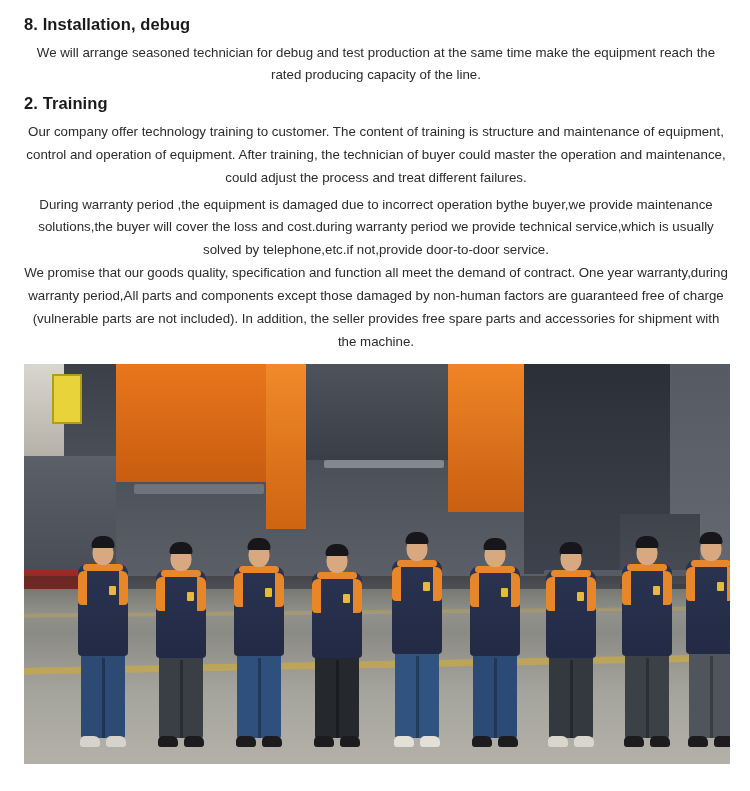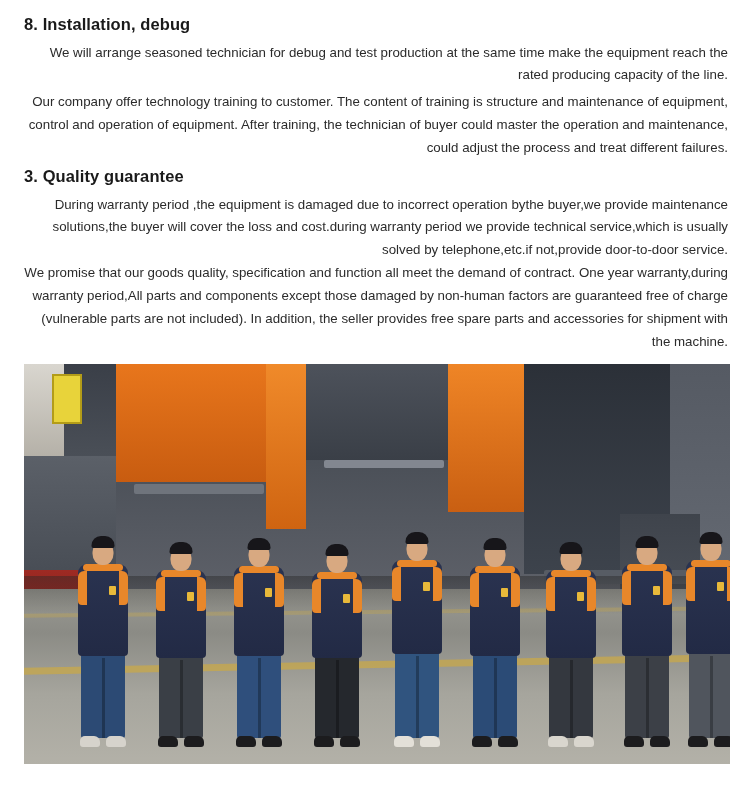--- a/index.html
+++ b/index.html
@@ -30,21 +30,21 @@
     letter-spacing: 0.1px;
   }
   .section {
     margin-bottom: 4px;
   }
   .section-body {
     font-size: 13.3px;
     line-height: 1.72;
     color: #2b2b2b;
     margin: 0;
-    text-align: right;
+    text-align: center;
   }
   .section + .section h2.section-title {
     margin-top: 6px;
   }
   .photo-wrap {
     margin-top: 10px;
     width: 706px;
     height: 400px;
     position: relative;
     overflow: hidden;
@@ -217,25 +217,25 @@
 <body>
 
 <div class="page">
 
   <div class="section">
     <h2 class="section-title">8. Installation, debug</h2>
     <p class="section-body">We will arrange seasoned technician for debug and test production at the same time make the equipment reach the rated producing capacity of the line.</p>
   </div>
 
   <div class="section">
+    <h2 class="section-title">2. Training</h2>
     <p class="section-body">Our company offer technology training to customer. The content of training is structure and maintenance of equipment, control and operation of equipment. After training, the technician of buyer could master the operation and maintenance, could adjust the process and treat different failures.</p>
   </div>
 
   <div class="section">
-    <h2 class="section-title">3. Quality guarantee</h2>
     <p class="section-body">During warranty period ,the equipment is damaged due to incorrect operation bythe buyer,we provide maintenance solutions,the buyer will cover the loss and cost.during warranty period we provide technical service,which is usually solved by telephone,etc.if not,provide door-to-door service.</p>
     <p class="section-body">We promise that our goods quality, specification and function all meet the demand of contract. One year warranty,during warranty period,All parts and components except those damaged by non-human factors are guaranteed free of charge (vulnerable parts are not included). In addition, the seller provides free spare parts and accessories for shipment with the machine.</p>
   </div>
 
   <div class="photo-wrap">
     <div class="wall"></div>
     <div class="machine-dark md2"></div>
     <div class="machine-orange mo1"></div>
     <div class="machine-orange mo2"></div>
     <div class="machine-orange mo3"></div>

